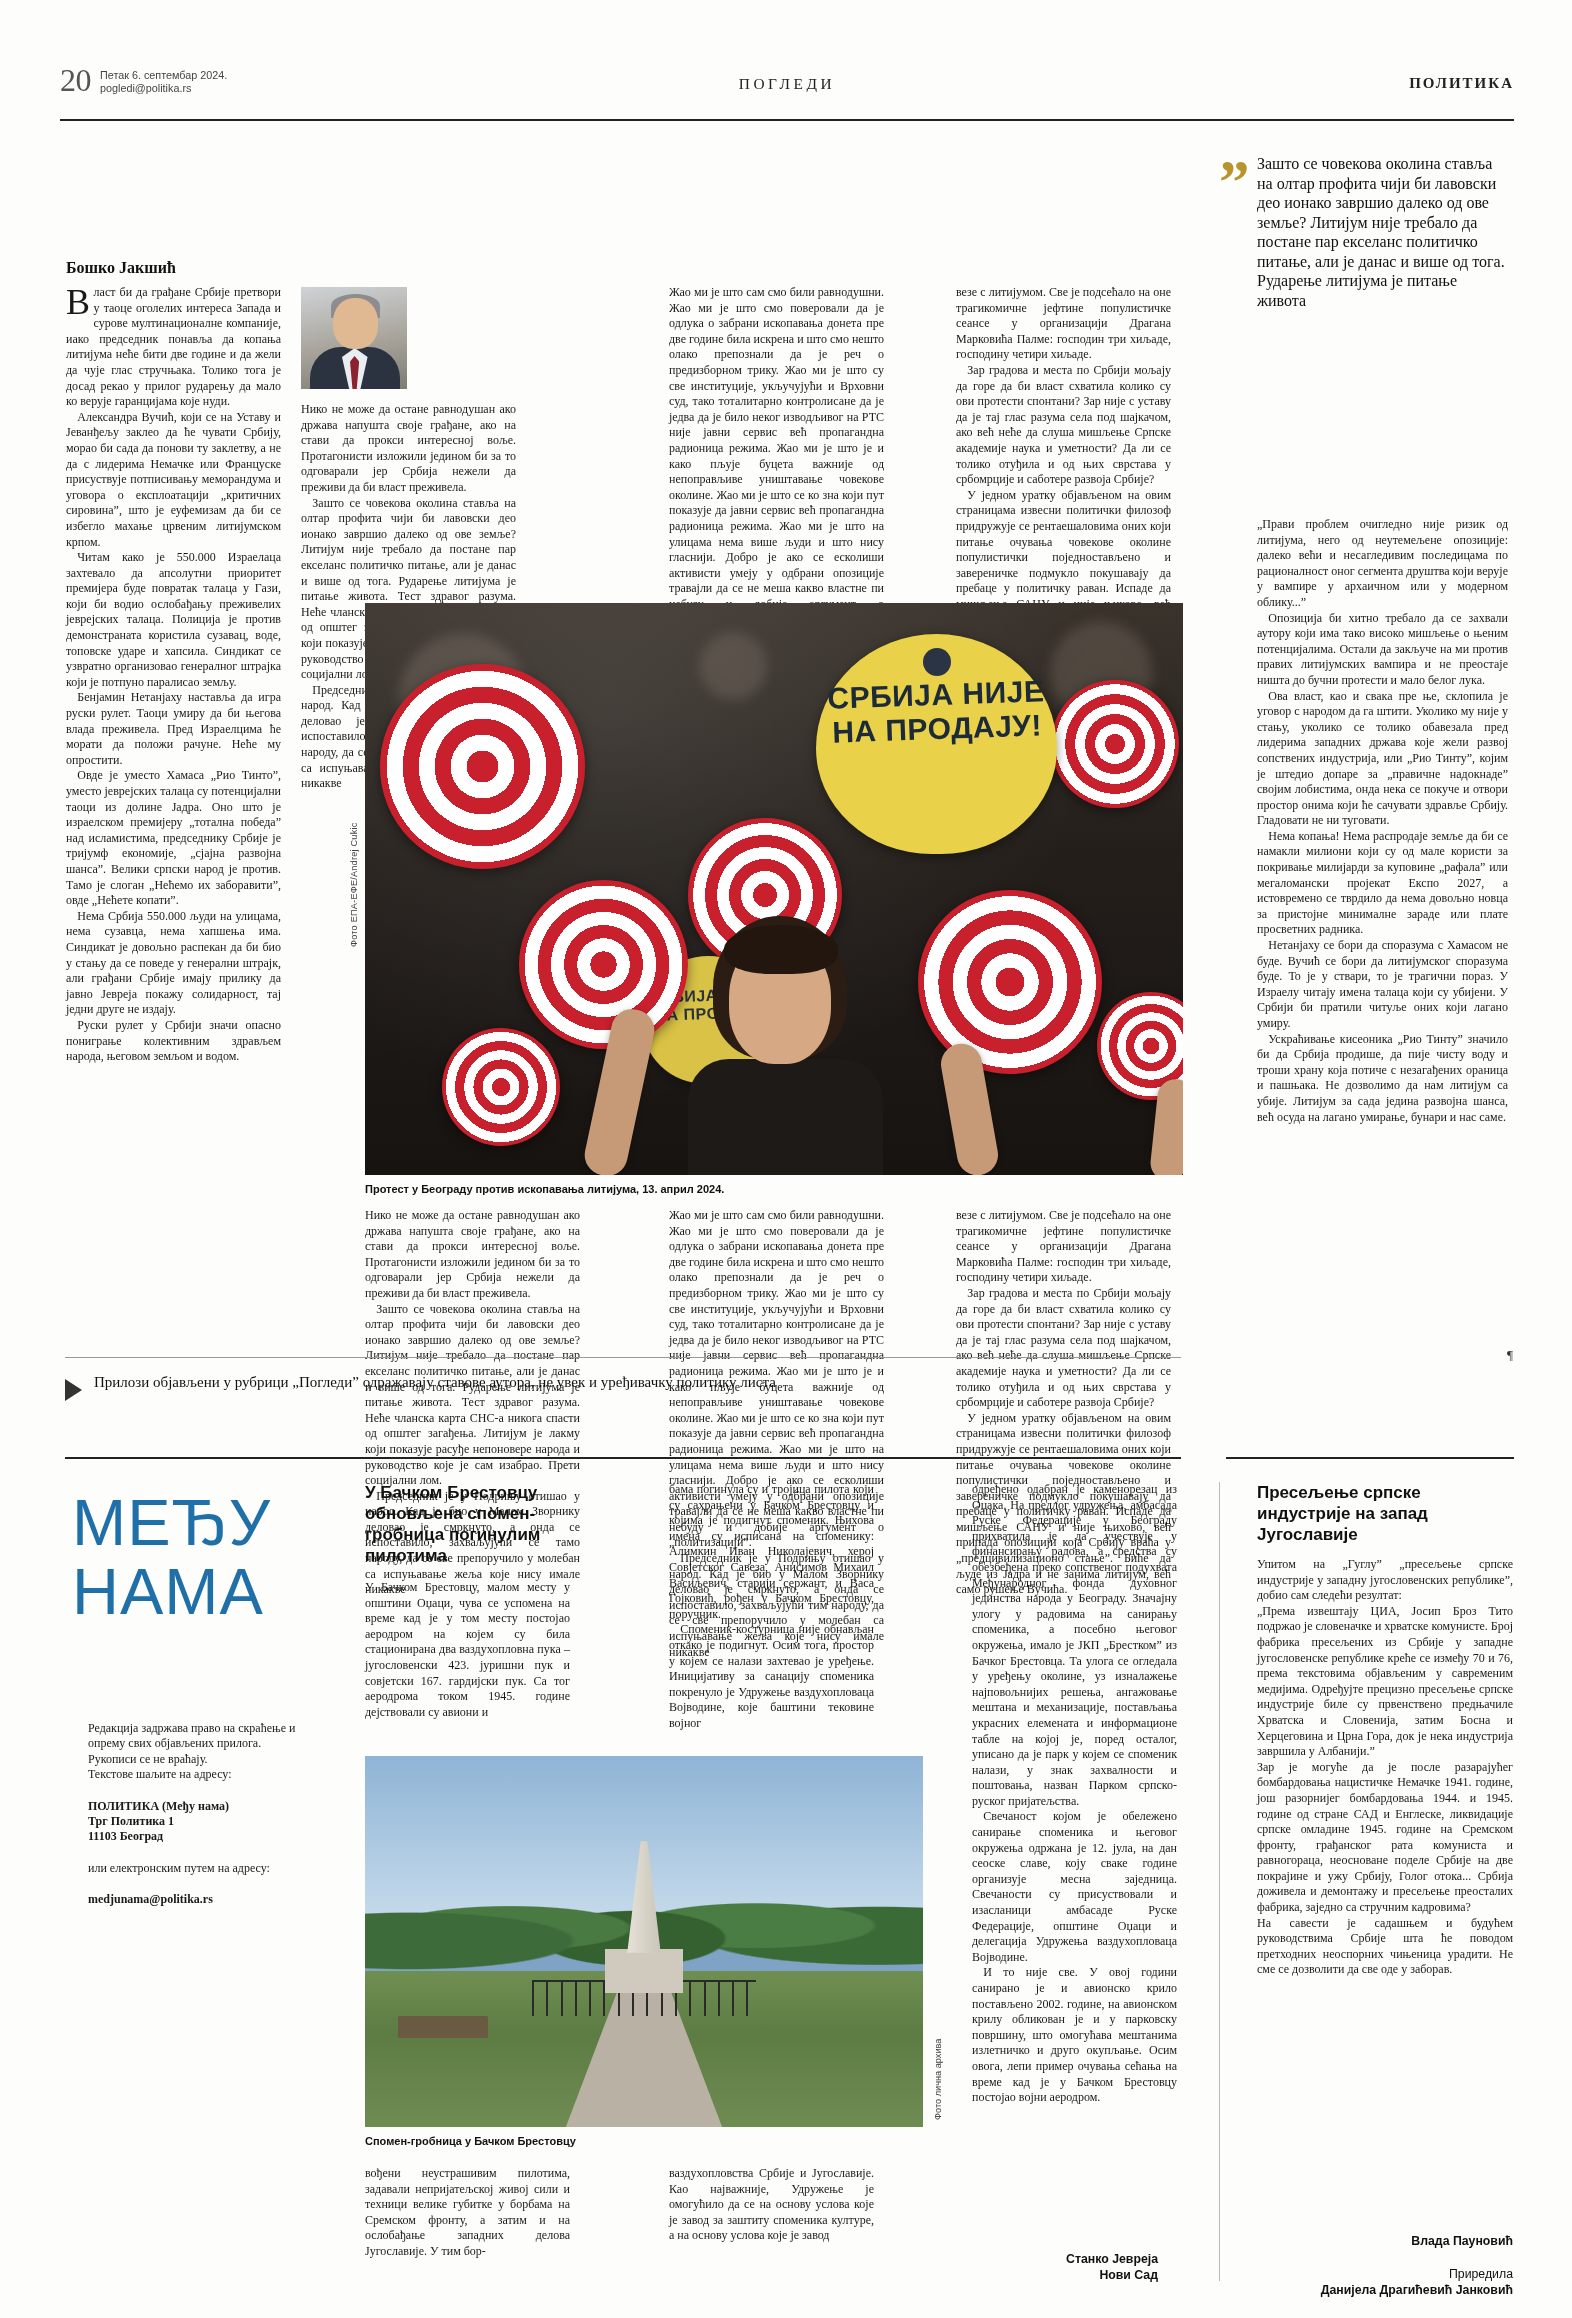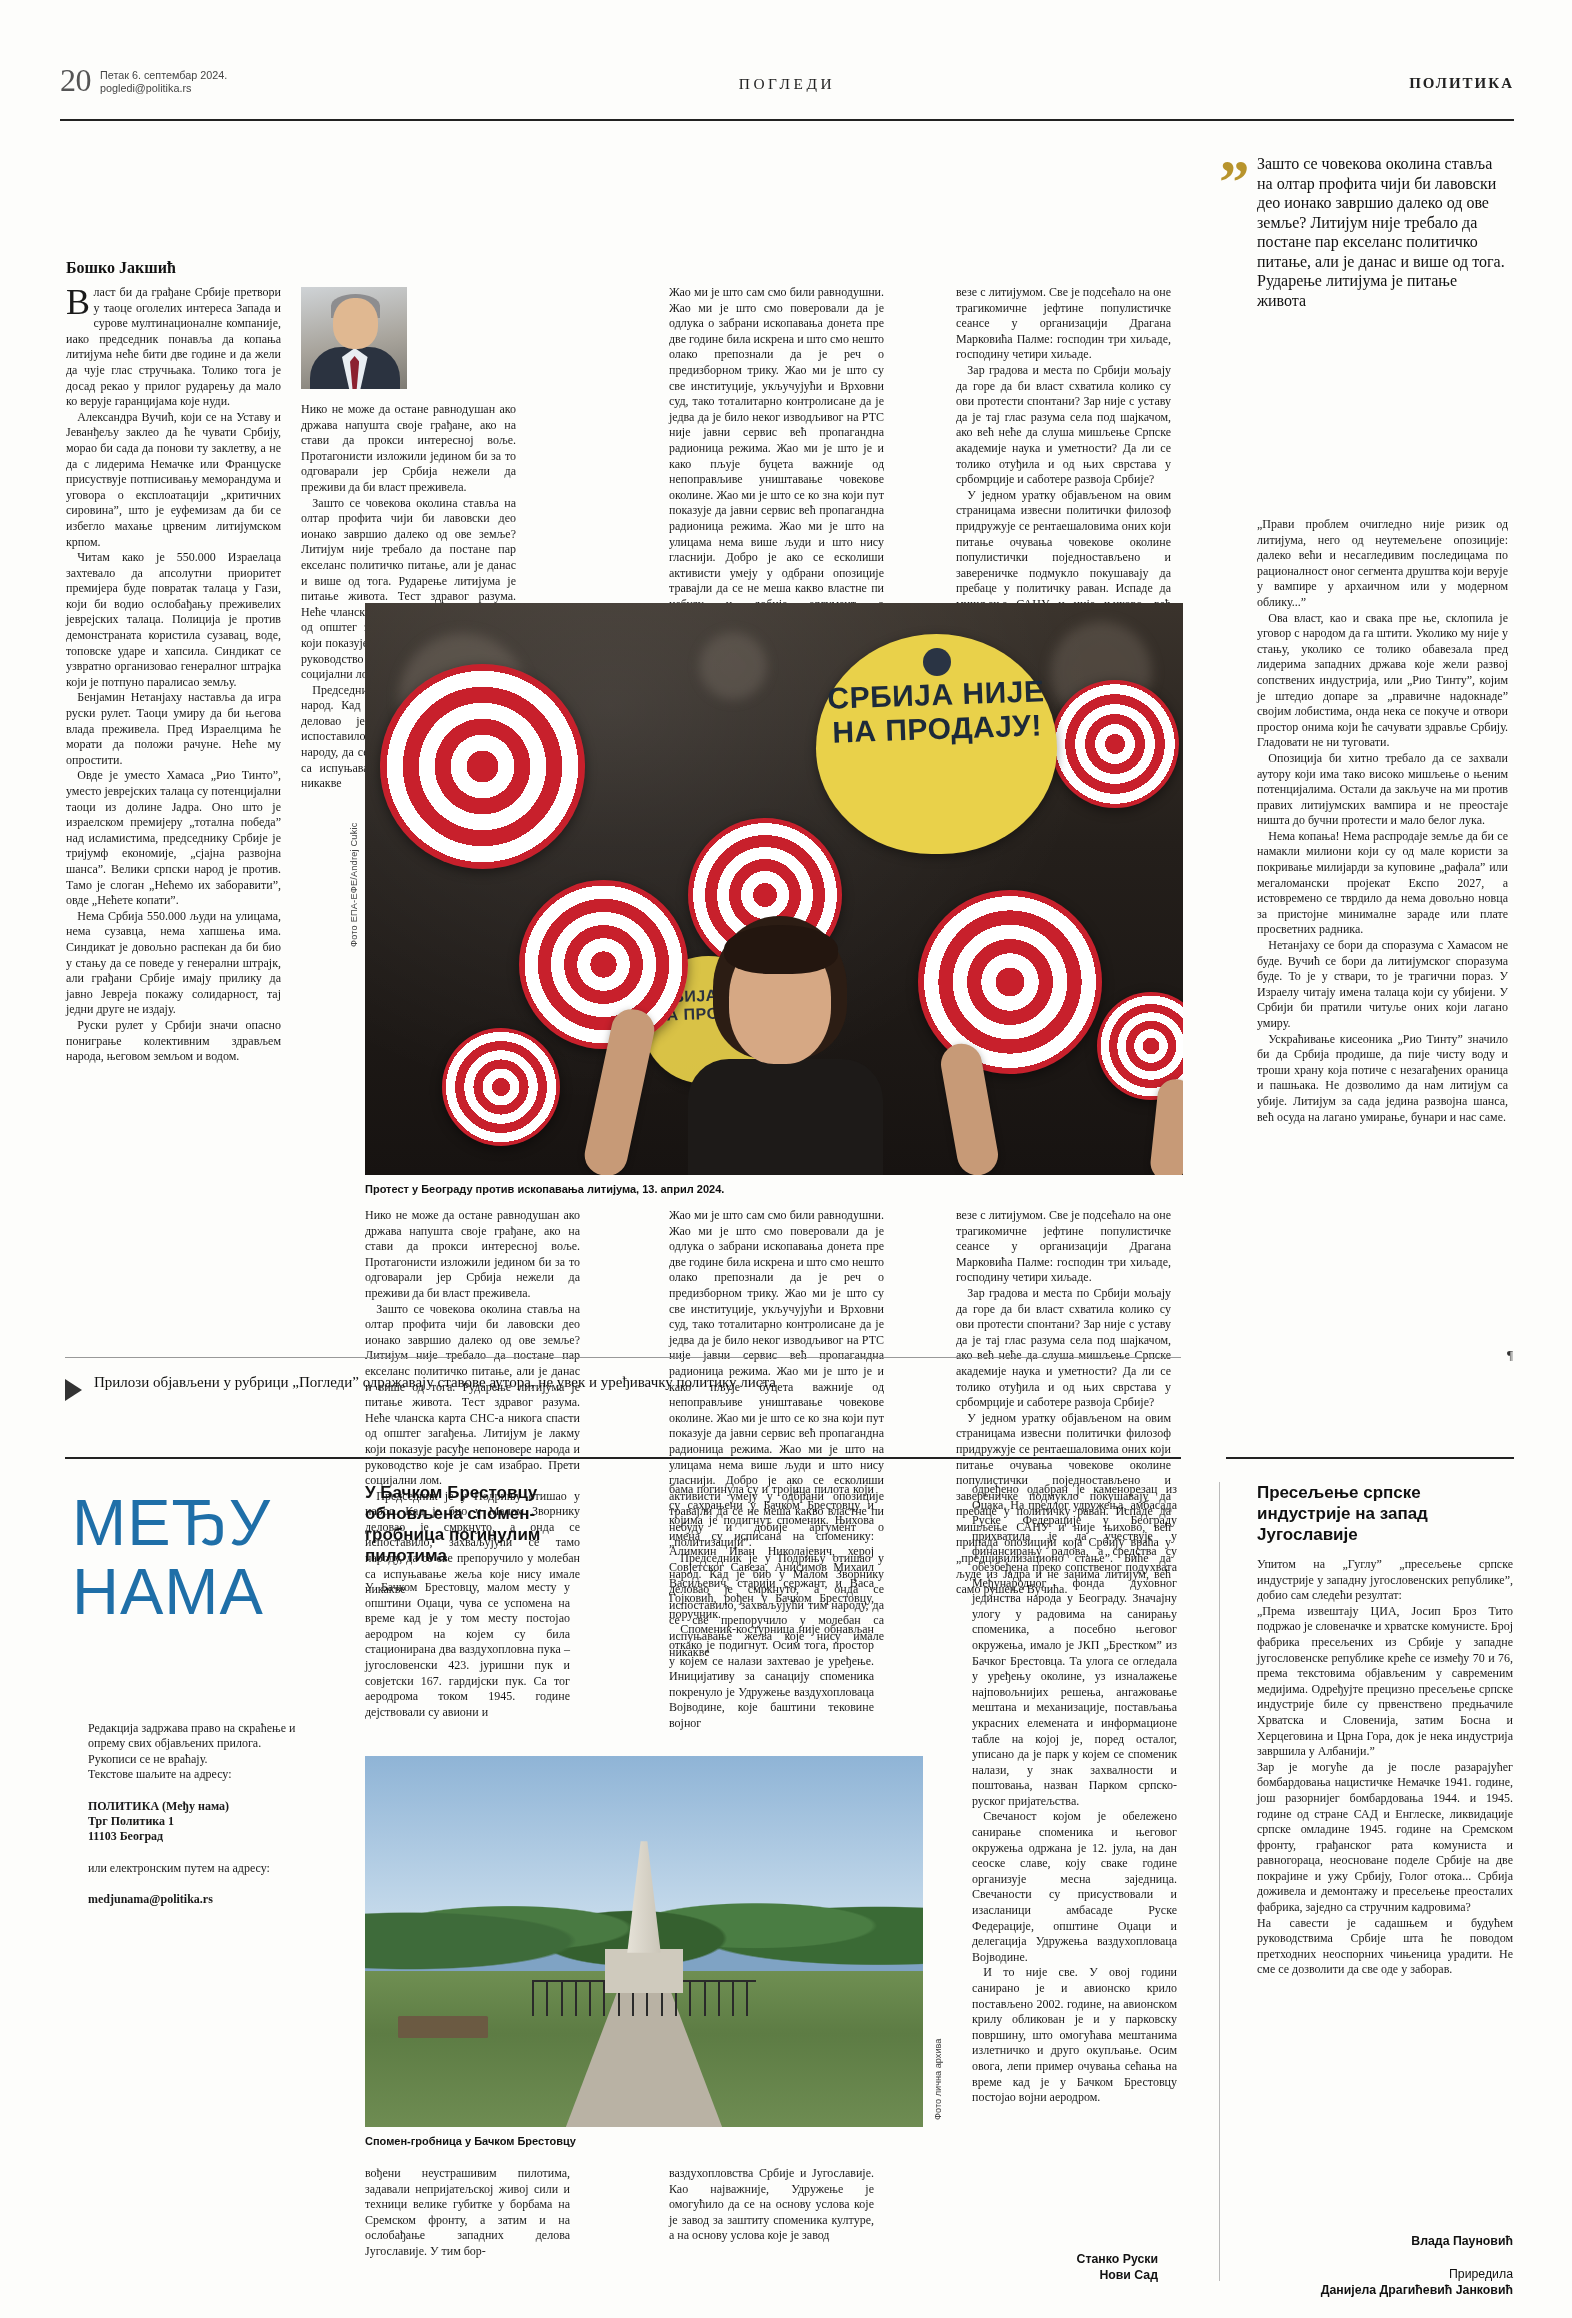--- a/index.html
+++ b/index.html
@@ -535,22 +535,22 @@
     </div>
 
   <div class="col" style="left:956px; top:285px; width:215px; height:297px;">
       <p class="noind">везе с литијумом. Све је подсећало на оне трагикомичне јефтине популистичке сеансе у организацији Драгана Марковића Палме: господин три хиљаде, господину четири хиљаде.</p>
       <p>Зар градoва и места по Србији мољају да горе да би власт схватила колико су ови протести спонтани? Зар није с уставу да је тај глас разума села под шајкачом, ако већ неће да слуша мишљење Српске академије наука и уметности? Да ли се толико отуђила и од њих сврстава у србомрције и сабoтере развоја Србије?</p>
       <p>У једном уратку објављеном на овим страницама извесни политички филозоф придружује се рентаешаловима оних који питање очувања човекове околине популистички поједностављено и завереничке подмуклo покушавају да пребаце у политичку раван. Испаде да мишљење САНУ и није њихово, већ припада опозицији која Србију враћа у „предцивилизационо стање”. Биће да људе из Јадра и не занима литијум, већ само рушење Вучића.</p>
     </div>
 
   <div class="col" style="left:1257px; top:517px; width:251px; height:937px;">
       <p class="noind">„Прави проблем очигледно није ризик од литијума, него од неутемељене опозиције: далеко већи и несагледивим последицама по рационалност оног сегмента друштва који верује у вампире у архаичном или у модерном облику...”</p>
+      <p>Опозиција би хитно требало да се захвали аутору који има тако високо мишљење о њеним потенцијалима. Остали да закључе на ми против правих литијумских вампира и не преостаје ништа до бучни протести и мало белог лука.</p>
       <p>Ова власт, као и свака пре ње, склопила је уговор с народом да га штити. Уколико му није у стању, уколико се толико обавезала пред лидерима западних држава које жели развој сопствених индустрија, или „Рио Тинту”, којим је штедио допаре за „правичне надокнаде” својим лобистима, онда нека се покуче и отвори простор онима који ће сачувати здравље Србију. Гладовати не ни тугoвати.</p>
-      <p>Опозиција би хитно требало да се захвали аутору који има тако високо мишљење о њеним потенцијалима. Остали да закључе на ми против правих литијумских вампира и не преостаје ништа до бучни протести и мало белог лука.</p>
       <p>Нема копања! Нема распродаје земље да би се намакли милиони који су од мале користи за покривање милијарди за куповине „рафала” или мегаломански пројекат Експо 2027, а истовремено се тврдило да нема довољно новца за пристојне минималне зараде или плате просветних радника.</p>
       <p>Нетанјаху се бори да споразума с Хамасом не буде. Вучић се бори да литијумског споразума буде. То је у ствари, то је трагични пораз. У Израелу читају имена талаца који су убијени. У Србији би пратили читуље оних који лагано умиру.</p>
       <p>Ускраћивање кисеоника „Рио Тинту” значило би да Србија продише, да пије чисту воду и троши храну која потиче с незагађених ораница и пашњака. Не дозволимо да нам литијум са убије. Литијум за сада једина развојна шанса, већ осуда на лагано умирање, бунари и нас саме.</p>
     </div>
 
   <div class="photo1">
     <div class="bg"></div>
     <div class="crowdblur"></div>
 
     <div class="target t1"></div>
@@ -649,21 +649,21 @@
     <div class="obelisk"></div>
     <div class="bench"></div>
   </div>
   <div class="photo-credit-v2">Фото лична архива</div>
   <div class="caption cap2">Спомен-гробница у Бачком Брестовцу</div>
 
   <div class="col" style="left:365px; top:2166px; width:205px; height:128px;">вођени неустрашивим пилотима, задавали непријатељској живој сили и техници велике губитке у борбама на Сремском фронту, а затим и на ослобађање западних делова Југославије. У тим бор-</div>
   <div class="col" style="left:669px; top:2166px; width:205px; height:128px;">ваздухопловства Србије и Југославије. Као најважније, Удружење је омогућило да се на основу услова које је завод за заштиту споменика културе, а на основу услова које је завод</div>
 
   <div class="signature" style="position:absolute; left:871px; top:2251px; width:287px;">
-    <div>Станко Руски</div>
+    <div>Станко Јевреја</div>
     <div>Нови Сад</div>
   </div>
 
   <div class="subhead" style="left:1257px; top:1482px; width:256px;">Пресељење српске индустрије на запад Југославије</div>
   <div class="col" style="left:1257px; top:1557px; width:256px; height:655px; white-space:pre-line;">Упитом на „Гуглу” „пресељење српске индустрије у западну југословенских републике”, добио сам следећи резултат:
 „Према извештају ЦИА, Јосип Броз Тито подржао је словеначке и хрватске комунисте. Број фабрика пресељених из Србије у западне југословенске републике креће се између 70 и 76, према текстовима објављеним у савременим медијима. Одређујте прецизно пресељење српске индустрије биле су првенствено предњачиле Хрватска и Словенија, затим Босна и Херцеговина и Црна Гора, док је нека индустрија завршила у Албанији.”
 Зар је могуће да је после разарајућег бомбардовања нацистичке Немачке 1941. године, још разорнијег бомбардовања 1944. и 1945. године од стране САД и Енглеске, ликвидације српске омладине 1945. године на Сремском фронту, грађанског рата комуниста и равногораца, неосноване поделе Србије на две покрајине и ужу Србију, Голог отока... Србија доживела и демонтажу и пресељење преосталих фабрика, заједно са стручним кадровима?
 На савести је садашњем и будућем руководствима Србије шта ће поводом претходних неоспорних чињеница урадити. Не сме се дозволити да све оде у заборав.</div>
 
   <div class="signature" style="position:absolute; left:1257px; top:2233px; width:256px;">

